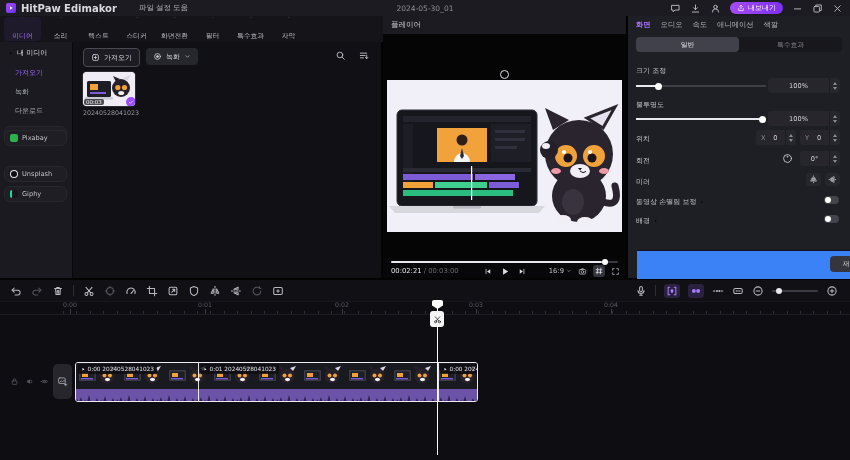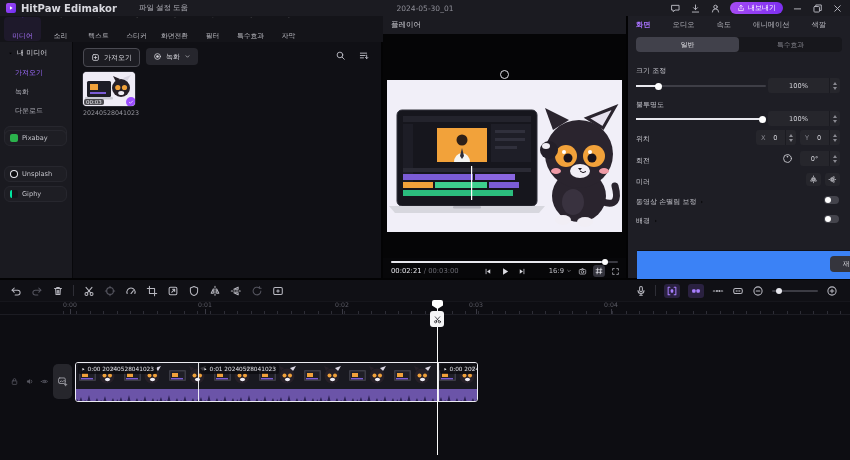--- a/index.html
+++ b/index.html
@@ -63,21 +63,21 @@
   .ptime .dim{color:#6a6a72;}
   .pbtns{position:absolute;left:50%;transform:translateX(-50%);display:flex;align-items:center;gap:7px;color:#dcdce2;}
   .pbtns .ic{width:9px;height:9px;}
   .pright{margin-left:auto;display:flex;align-items:center;gap:6px;margin-right:6px;color:#b9b9c1;}
   .pright .ic{width:9px;height:9px;}
   .ratio{display:flex;align-items:center;gap:2px;font-size:6.8px;color:#c2c2c9;}
   .gridbtn{background:#33333c;border-radius:3px;padding:1.5px;color:#e8e8ee;}
 
   
   .props{position:absolute;left:628px;top:16px;width:222px;height:262px;background:#1e1e25;font-size:7px;}
-  .ptabs{position:absolute;left:8px;top:0;height:18px;display:flex;align-items:center;gap:22px;color:#b2b2ba;font-size:7.3px;justify-content:flex-end;}
+  .ptabs{position:absolute;left:8px;top:0;height:18px;display:flex;align-items:center;gap:10px;color:#b2b2ba;font-size:7.3px;justify-content:flex-end;}
   .ptabs .active{color:#a973ff;font-weight:bold;}
   .subseg{position:absolute;left:8px;top:21px;width:206px;height:15px;background:#17171c;border-radius:4px;display:flex;justify-content:space-between;}
   .seg{flex:1;display:flex;align-items:center;justify-content:center;font-size:6.8px;color:#84848c;border-radius:4px;}
   .seg.active{background:#41414b;color:#e8e8ec;}
   .plabel{position:absolute;left:8px;color:#c6c6cd;display:flex;align-items:center;gap:3px;}
   .slider{position:absolute;left:8px;width:130px;height:2px;background:#3e3e46;border-radius:1px;}
   .slider .fill{position:absolute;left:0;top:0;height:2px;background:#e8e8ee;}
   .slider .knob{position:absolute;top:-2.5px;width:7px;height:7px;border-radius:50%;background:#fff;margin-left:-3px;}
   .valbox{position:absolute;height:15px;background:#26262c;border-radius:3px;display:flex;align-items:center;font-size:6.6px;color:#d2d2d8;}
   .valbox .vlab{color:#8a8a92;padding-left:5px;}

